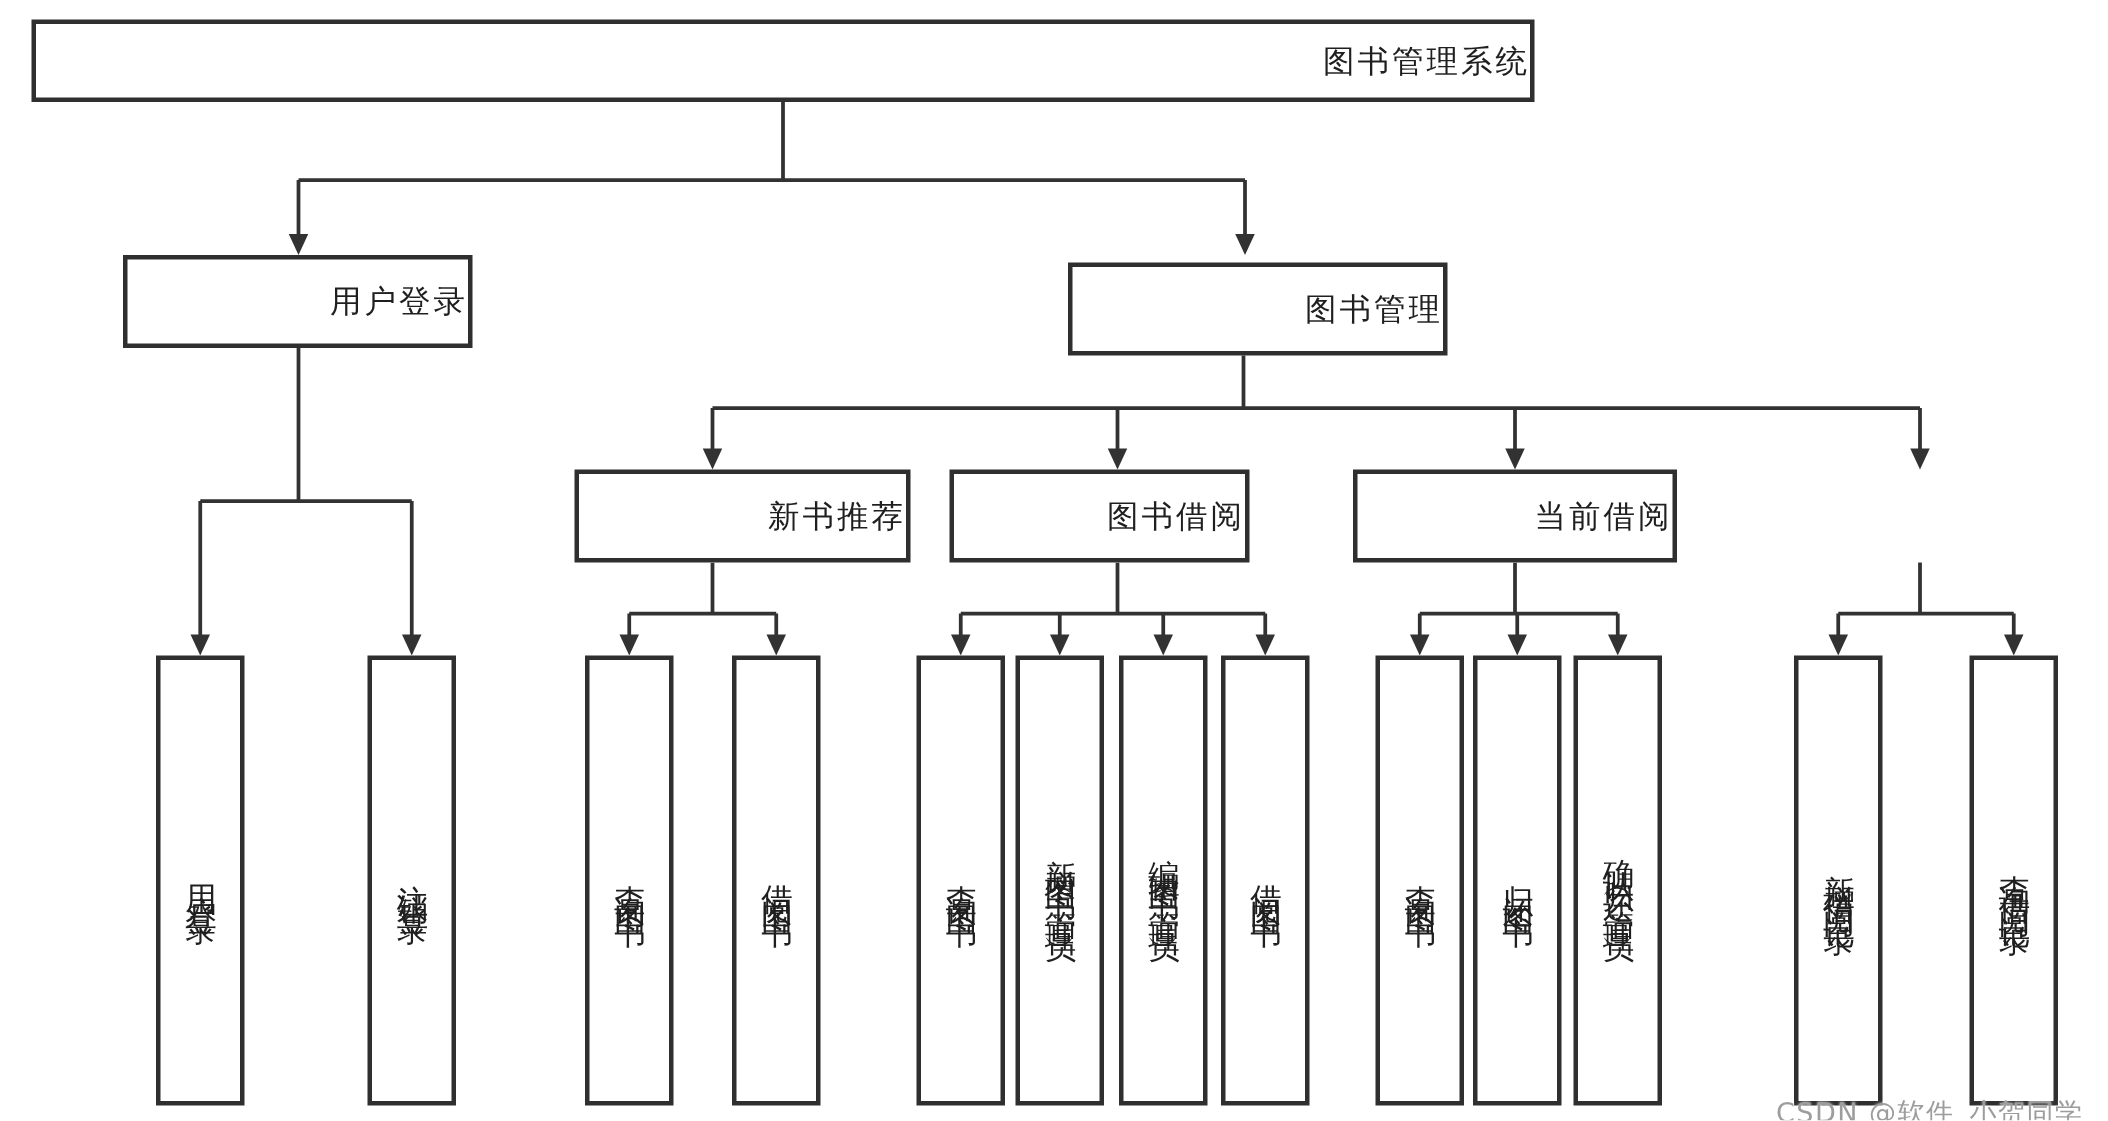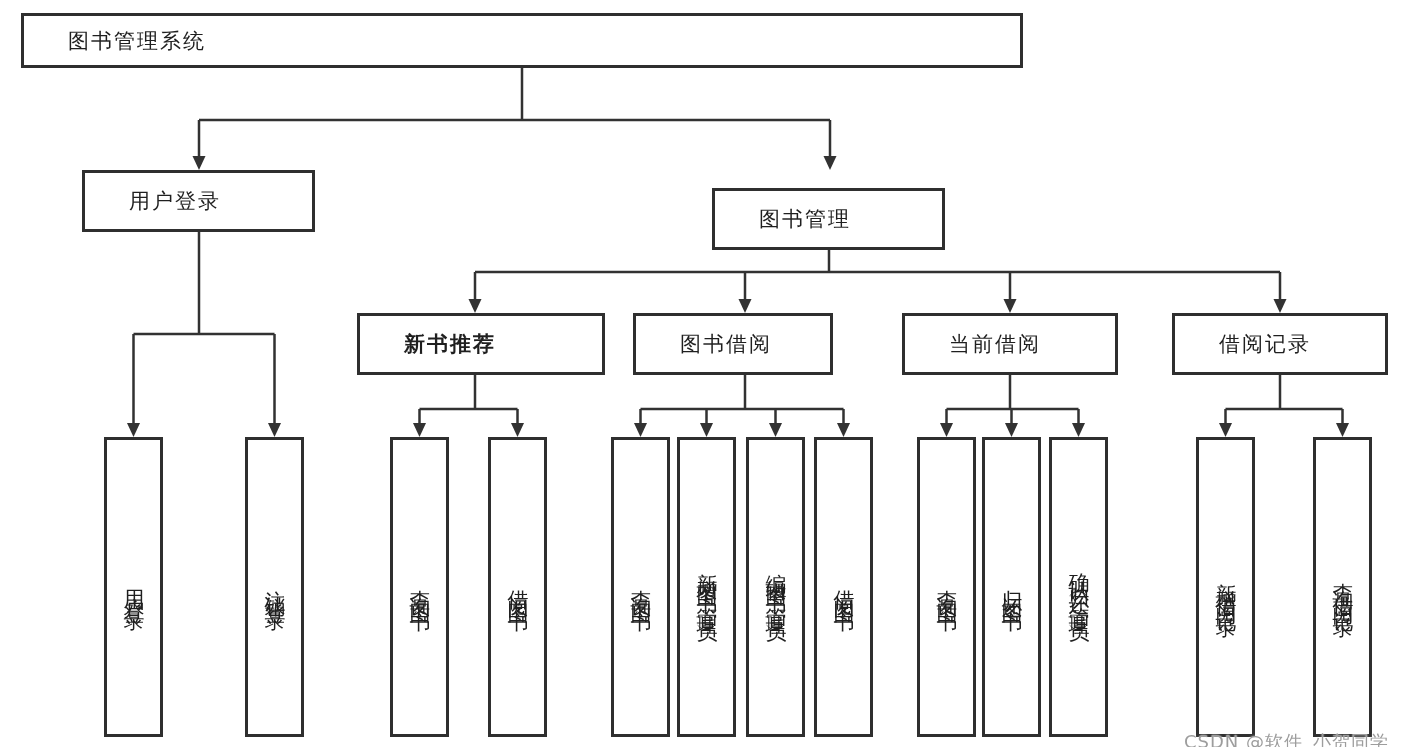--- a/index.html
+++ b/index.html
@@ -22,21 +22,21 @@
     height: 747px;
     pointer-events: none;
   }
   .node {
     position: absolute;
     box-sizing: border-box;
     border: 3px solid #2f2f2f;
     background: #ffffff;
     display: flex;
     align-items: center;
-    justify-content: flex-start;
+    justify-content: flex-end;
     padding-left: 44px;
   }
   .node .hlabel {
     font-size: 21px;
     letter-spacing: 2px;
     color: #1f1f1f;
     white-space: nowrap;
   }
   .leaf {
     position: absolute;
@@ -117,35 +117,32 @@
     </g>
   </svg>
 
   <div class="node" style="left:21px; top:13px; width:1002px; height:55px;">
     <span class="hlabel">图书管理系统</span>
   </div>
 
   <div class="node" style="left:82px; top:170px; width:233px; height:62px;">
     <span class="hlabel">用户登录</span>
   </div>
-  <div class="node" style="left:712px; top:188px; width:233px; height:62px;">
+  <div class="node" style="left:712px; top:175px; width:253px; height:62px;">
     <span class="hlabel">图书管理</span>
   </div>
 
-  <div class="node" style="left:357px; top:313px; width:248px; height:62px;font-weight:bold;">
+  <div class="node" style="left:383px; top:313px; width:224px; height:62px;">
     <span class="hlabel">新书推荐</span>
   </div>
   <div class="node" style="left:633px; top:313px; width:200px; height:62px;">
     <span class="hlabel">图书借阅</span>
   </div>
   <div class="node" style="left:902px; top:313px; width:216px; height:62px;">
     <span class="hlabel">当前借阅</span>
-  </div>
-  <div class="node" style="left:1172px; top:313px; width:216px; height:62px;">
-    <span class="hlabel">借阅记录</span>
   </div>
 
   <div class="leaf" style="left:104px;">
     <span class="vlabel">用户登录</span>
   </div>
   <div class="leaf" style="left:245px;">
     <span class="vlabel">注销登录</span>
   </div>
 
   <div class="leaf" style="left:390px;">

